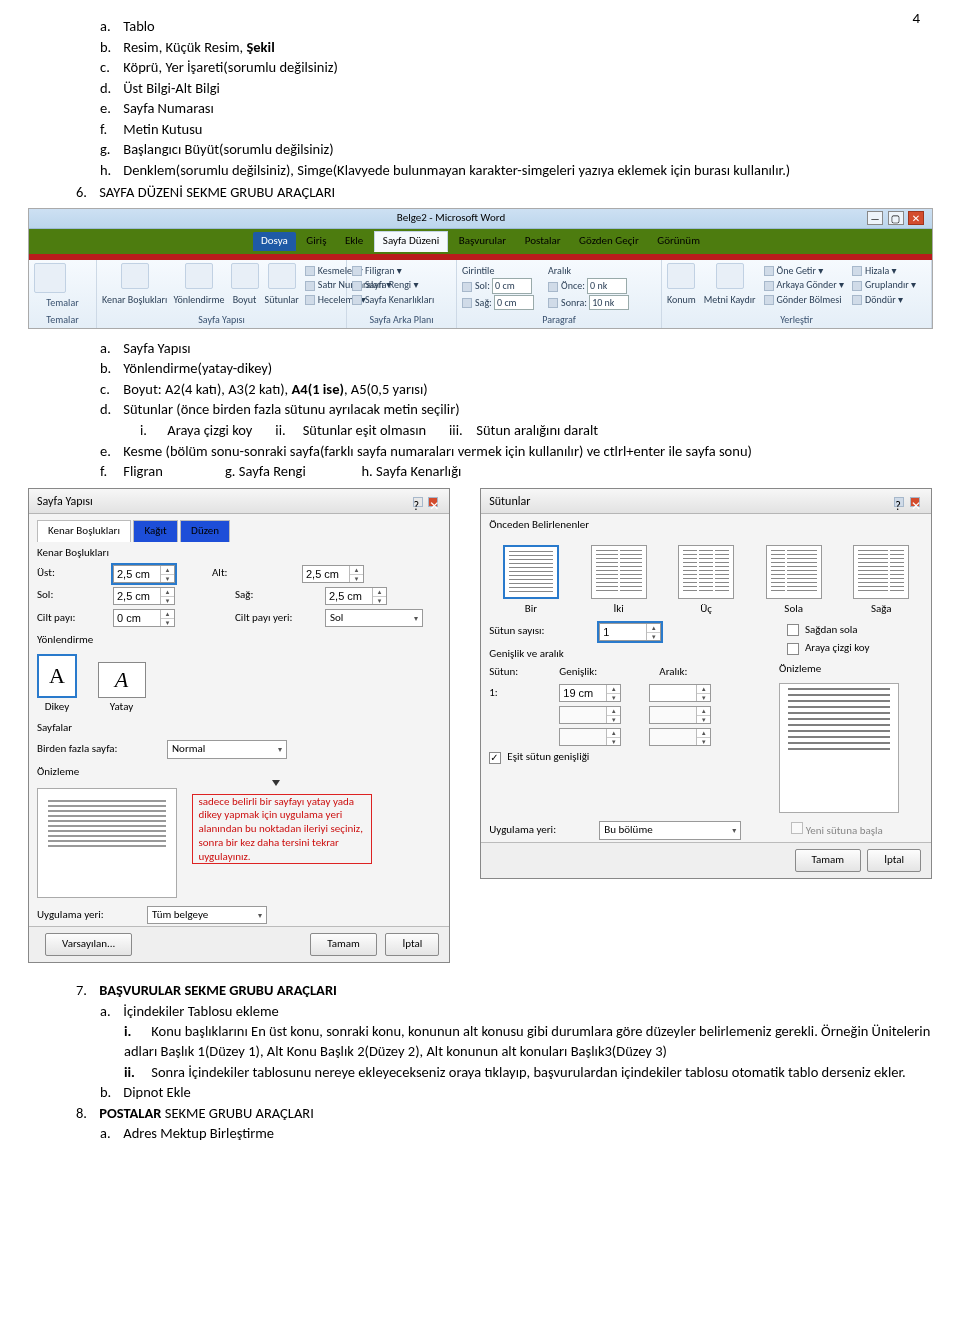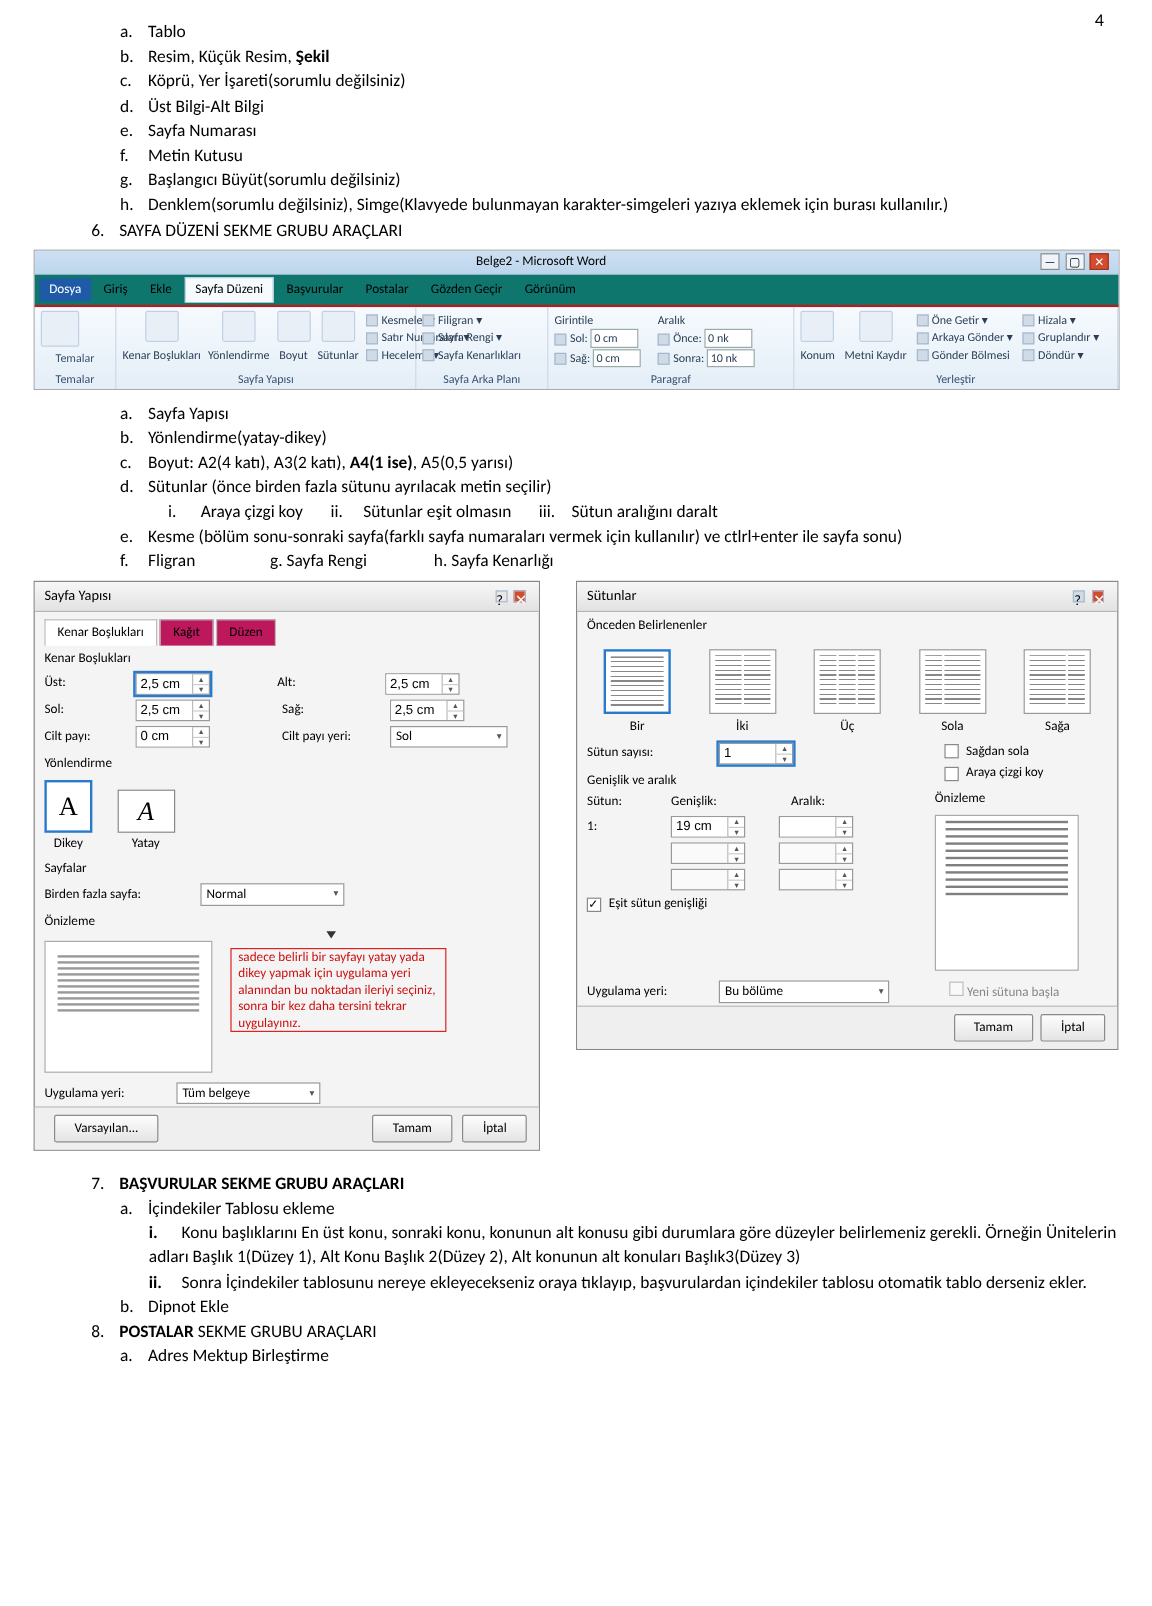--- a/index.html
+++ b/index.html
@@ -11,41 +11,41 @@
   .roman { display: inline-block; min-width: 24px; }
   .num6-wrap { padding-left: 48px; margin-top: 2px; }
   .bold { font-weight: 700; }
   .sec-row { margin: 1px 0; }
   .ribbon, .dlg { border: 1px solid #aaa; margin: 6px 0 10px 0; background: #f2f6fb; font-size: 11px; }
   .ribbon { width: 905px; }
   .rib-title { background: linear-gradient(#cde0f3, #bcd6ec); padding: 2px 8px; text-align: center; border-bottom: 1px solid #9dbad4; font-size: 11px; }
   .winctrl { float: right; }
   .winctrl span { display: inline-block; width: 16px; height: 14px; line-height: 14px; text-align: center; border: 1px solid #888; margin-left: 2px; background: #eef4fa; font-size: 10px; vertical-align: middle; }
   .winctrl span.close { background:#d34c2e; color:#fff; border-color:#a1341c; }
-  .rib-tabs { background: #0f766e; border-bottom: 2px solid #b91c1c; padding: 2px 4px; font-size: 11px; }
+  .rib-tabs { background: #4d7c0f; border-bottom: 6px solid #b91c1c; padding: 2px 4px; font-size: 11px; text-align: center; }
   .rib-tab { display: inline-block; padding: 2px 8px; }
   .rib-tab.file { background: #1f5aa6; color: #fff; border-radius: 2px 2px 0 0; }
   .rib-tab.active { background: #f6fafd; border: 1px solid #c3d4e5; border-bottom-color: #f6fafd; }
   .rib-groups { display: flex; background: linear-gradient(#f6fafe, #e4eef7); }
   .rg { border-right: 1px solid #cdd9e6; padding: 3px 5px 1px 5px; font-size: 10px; min-height: 62px; display: flex; flex-direction: column; justify-content: space-between; }
   .rg-lbl { text-align: center; font-size: 10px; color: #3a5270; margin-top: 2px; }
   .crow { display: flex; gap: 6px; }
   .ico { width: 28px; height: 26px; background: #e8eff7; border: 1px solid #c1d1e3; border-radius: 2px; display: inline-block; }
   .ico-big { width: 32px; height: 30px; }
   .line-item { white-space: nowrap; font-size: 10px; margin: 1px 0; color: #2b3f56; }
   .tinyicon { display: inline-block; width: 10px; height: 10px; background: #d0dbe8; border: 1px solid #a7b8cb; vertical-align: middle; margin-right: 3px; }
   .spinbox { display: inline-block; border: 1px solid #9aa; background: #fff; padding: 0 2px; font-size: 10px; width: 40px; }
   .dialogs { display: flex; gap: 30px; align-items: flex-start; margin-top: 6px; }
   .dlg1, .dlg2 { background: #f4f4f4; border: 1px solid #888; font-size: 11px; }
   .dlg1 { width: 430px; }
   .dlg2 { width: 460px; }
   .dlg-title { background: linear-gradient(#f7f7f7, #e2e2e2); padding: 4px 8px; border-bottom: 1px solid #b5b5b5; font-size: 12px; }
   .tabs { padding: 6px 8px 0 8px; }
   .dtab { display: inline-block; padding: 3px 10px; border: 1px solid #bbb; border-bottom: none; background: #fff; font-size: 11px; }
-  .dtab.inactive { background: #be185d; }
+  .dtab.inactive { background: #1d4ed8; }
   .grpname { padding: 4px 8px 2px 8px; font-size: 11px; }
   .formrow { display: flex; align-items: center; gap: 20px; padding: 2px 8px; font-size: 11px; }
   .formrow .lbl { width: 56px; }
   .formrow .lbl2 { width: 70px; text-align: left; }
   .spn { display: inline-flex; border: 1px solid #999; background: #fff; height: 18px; }
   .spn input { border: none; width: 46px; font-size: 11px; padding: 0 3px; }
   .spn .ar { width: 14px; border-left: 1px solid #bbb; display: flex; flex-direction: column; }
   .spn .ar span { flex: 1; font-size: 7px; text-align: center; line-height: 8px; color: #555; border-bottom: 1px solid #ccc; }
   .spn .ar span:last-child { border-bottom: none; }
   .selbox { border: 1px solid #999; background: #fff; padding: 1px 4px; font-size: 11px; display: inline-flex; align-items: center; gap: 4px; width: 98px; justify-content: space-between; }
@@ -219,21 +219,21 @@
     <div class="grpname">Kenar Boşlukları</div>
     <div class="formrow">
       <span class="lbl">Üst:</span>
       <span class="spn" style="outline:2px solid #297acc">
           <input value="2,5 cm" style="">
           <span class="ar">
             <span>▴</span>
             <span>▾</span>
           </span>
         </span>
-      <span class="lbl2" style="margin-left:36px">Alt:</span>
+      <span class="lbl2" style="margin-left:17px">Alt:</span>
       <span class="spn">
           <input value="2,5 cm" style="">
           <span class="ar">
             <span>▴</span>
             <span>▾</span>
           </span>
         </span>
     </div>
     <div class="formrow">
       <span class="lbl">Sol:</span>

